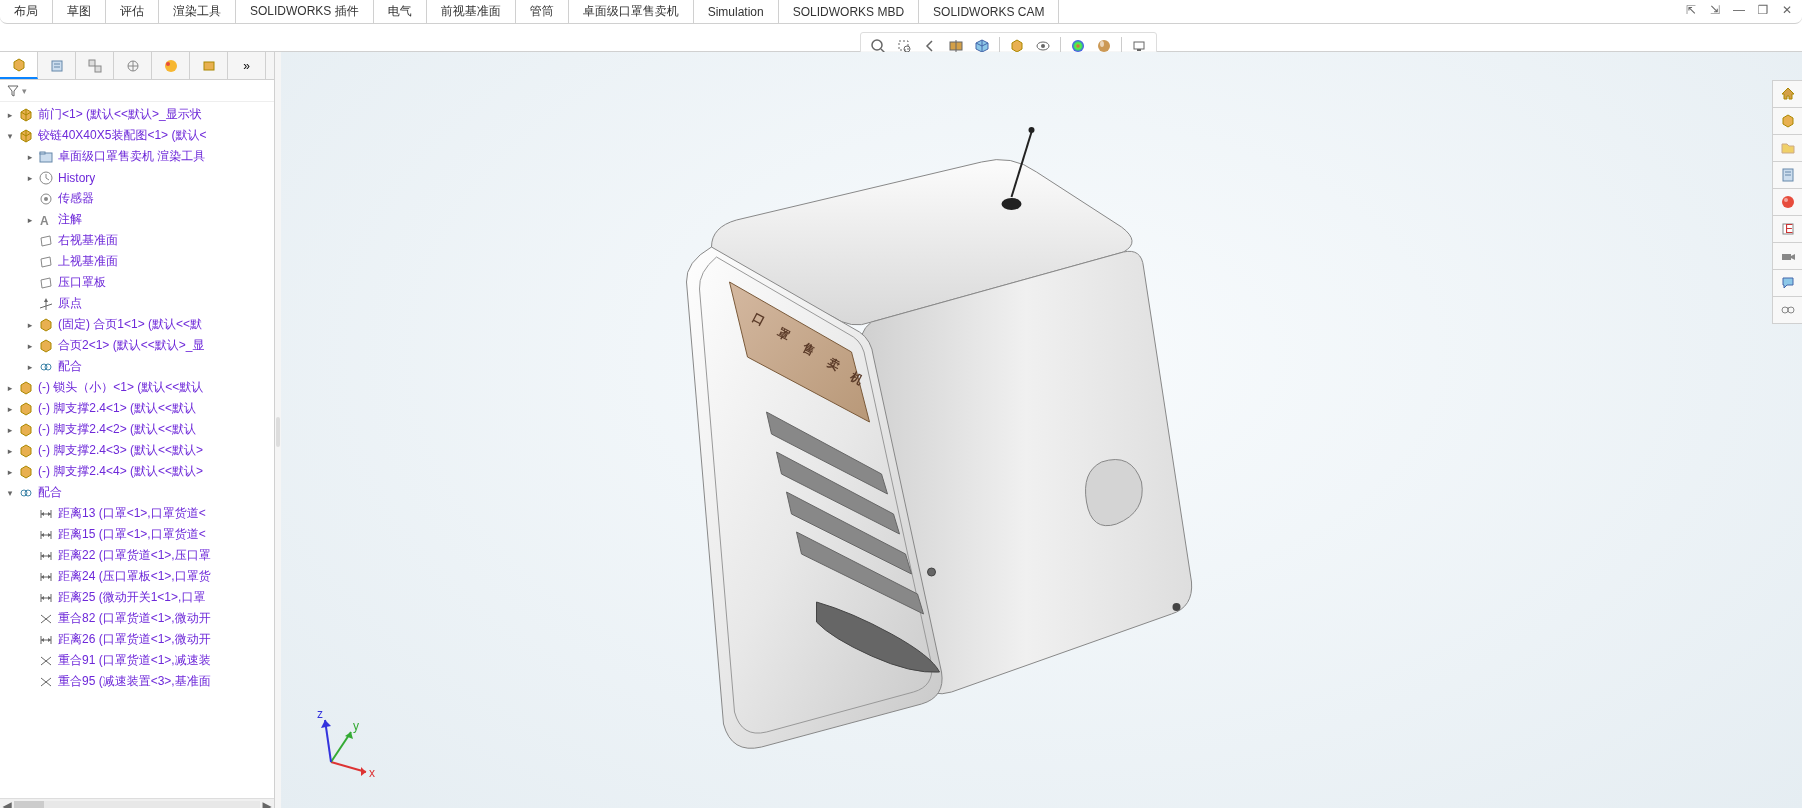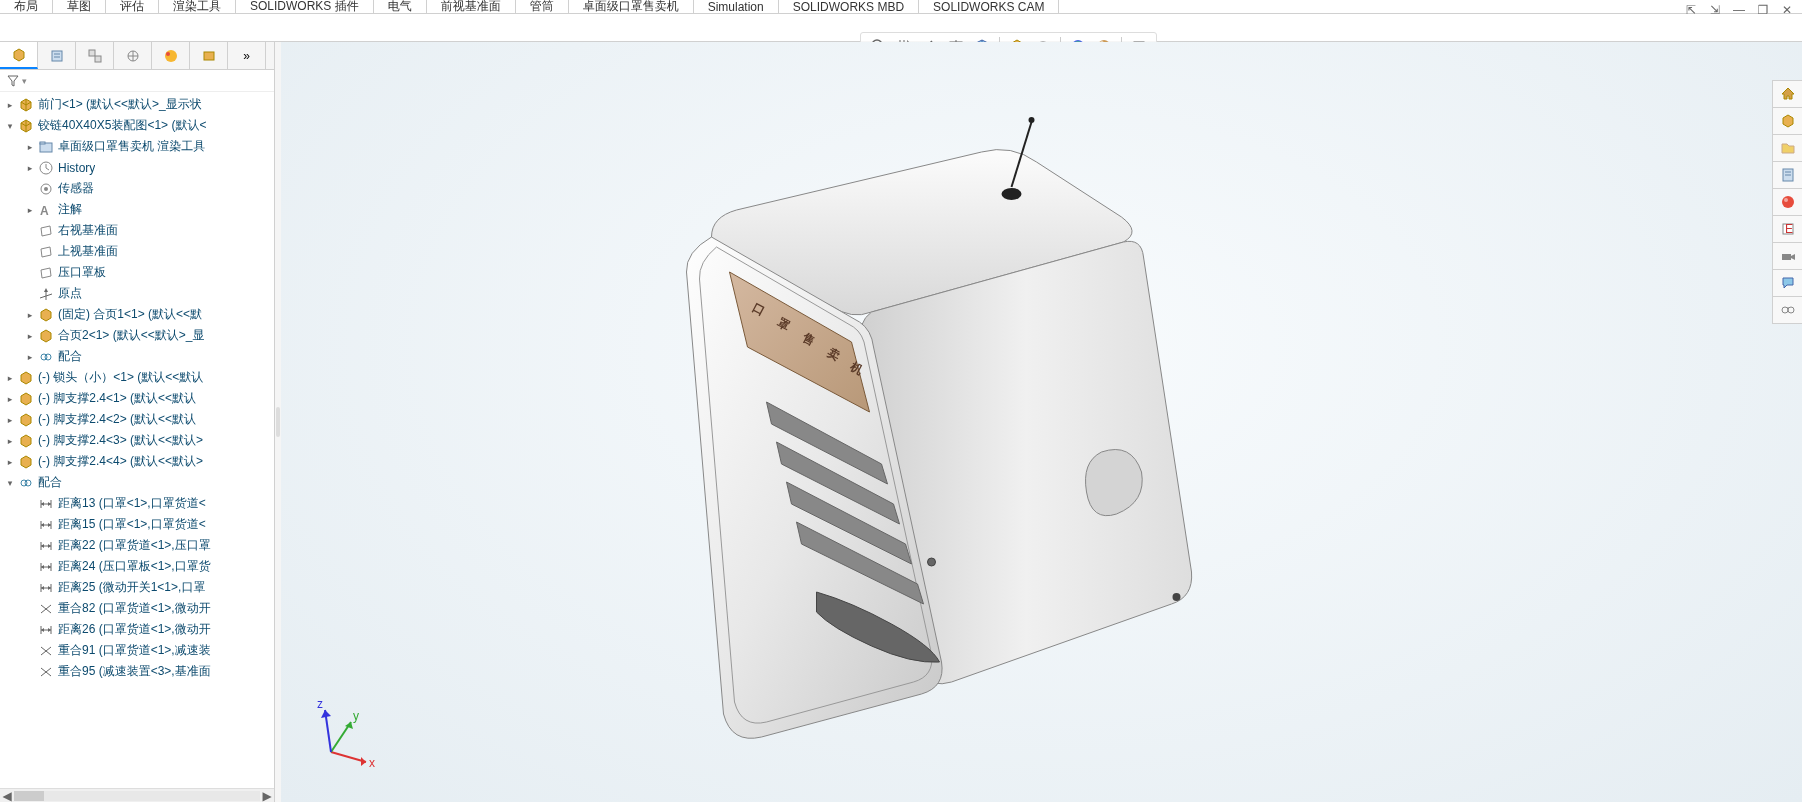--- a/index.html
+++ b/index.html
@@ -1,19 +1,19 @@
 <!DOCTYPE html>
 <html><head>
 <meta charset="utf-8">
 <style>
 * { margin: 0; padding: 0; box-sizing: border-box; font-family: "Microsoft YaHei", Arial, sans-serif; font-size: 12px; }
 body { background: #fff; overflow: hidden; width: 1802px; height: 808px; position: relative; }
 
 
-.ribbon-tabs { display: flex; height: 14px; background: #fff; border-bottom: 1px solid #d0d0d0; }
+.ribbon-tabs { display: flex; height: 24px; background: #fff; border-bottom: 1px solid #d0d0d0; border-radius: 7px; }
 .ribbon-tab { padding: 2px 14px; border-right: 1px solid #d0d0d0; color: #333; cursor: pointer; white-space: nowrap; display: flex; align-items: center; }
 
 
 .window-controls { position: absolute; right: 6px; top: 2px; display: flex; gap: 6px; }
 .wc-btn { width: 18px; height: 16px; display: flex; align-items: center; justify-content: center; color: #666; cursor: pointer; }
 
 
 .ribbon-toolbar { height: 28px; background: #fff; border-bottom: 1px solid #d0d0d0; }
 
 
@@ -27,21 +27,21 @@
 
 .tree-panel { width: 275px; background: #fff; border-right: 1px solid #d0d0d0; display: flex; flex-direction: column; }
 .tree-tabs { display: flex; height: 28px; border-bottom: 1px solid #d0d0d0; background: #f5f5f5; }
 .tree-tab { width: 38px; display: flex; align-items: center; justify-content: center; border-right: 1px solid #d0d0d0; cursor: pointer; }
 .tree-tab.active { background: #fff; border-bottom: 2px solid #0a84ff; }
 .tree-filter { height: 22px; border-bottom: 1px solid #eee; display: flex; align-items: center; padding-left: 6px; }
 .tree-body { flex: 1; overflow: auto; padding: 2px 0; }
 .tree-item { display: flex; align-items: center; height: 21px; padding-left: 4px; white-space: nowrap; cursor: pointer; }
 .tree-exp { width: 12px; height: 12px; display: inline-flex; align-items: center; justify-content: center; color: #666; font-size: 9px; margin-right: 2px; }
 .tree-ico { width: 16px; height: 16px; margin-right: 4px; display: inline-flex; align-items: center; justify-content: center; }
-.tree-label { color: #0c4a6e; overflow: hidden; text-overflow: ellipsis; }
+.tree-label { color: #6d28d9; overflow: hidden; text-overflow: ellipsis; }
 .ind-1 { padding-left: 4px; }
 .ind-2 { padding-left: 24px; }
 .tree-scroll { height: 14px; background: #f0f0f0; border-top: 1px solid #ddd; display: flex; align-items: center; }
 .tree-scroll span { width: 14px; text-align: center; color: #666; cursor: pointer; }
 .tree-scroll .track { flex: 1; height: 10px; background: #e8e8e8; position: relative; }
 .tree-scroll .thumb { position: absolute; left: 0; width: 30px; height: 10px; background: #ccc; }
 
 
 .splitter { width: 6px; background: #f5f5f5; display: flex; align-items: center; justify-content: center; cursor: col-resize; }
 .splitter-grip { width: 4px; height: 30px; background: #ddd; border-radius: 2px; }

